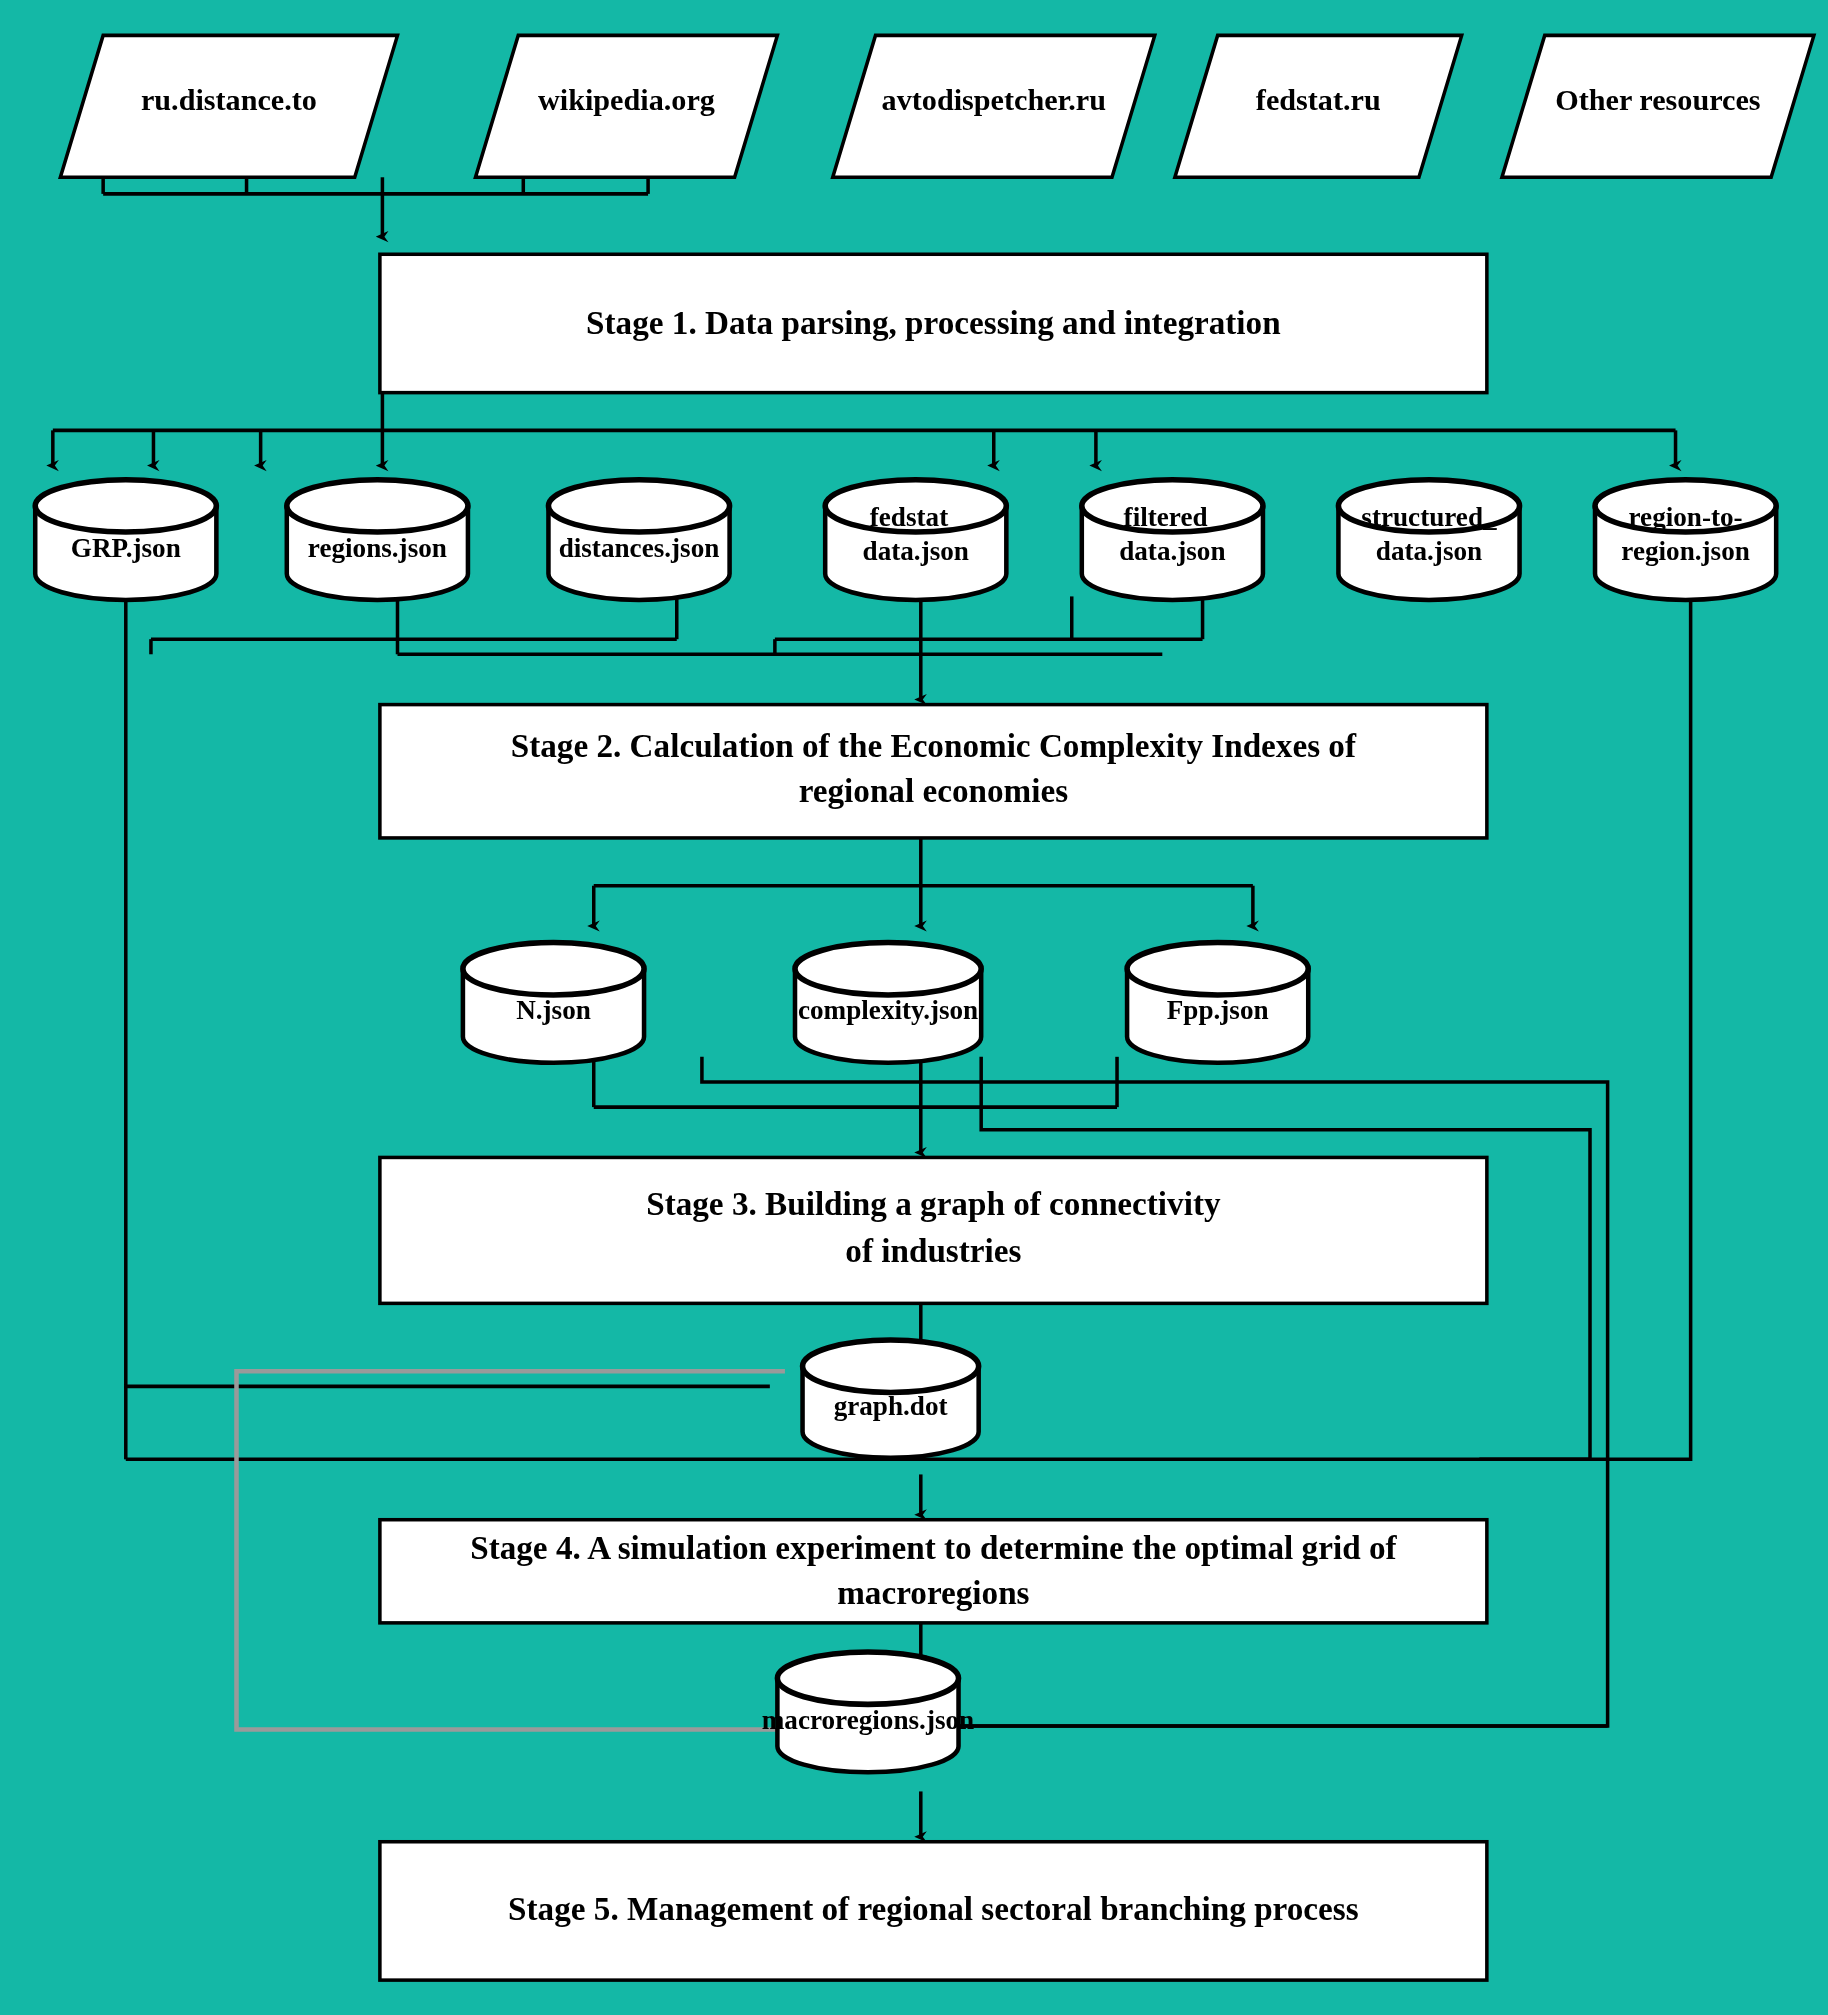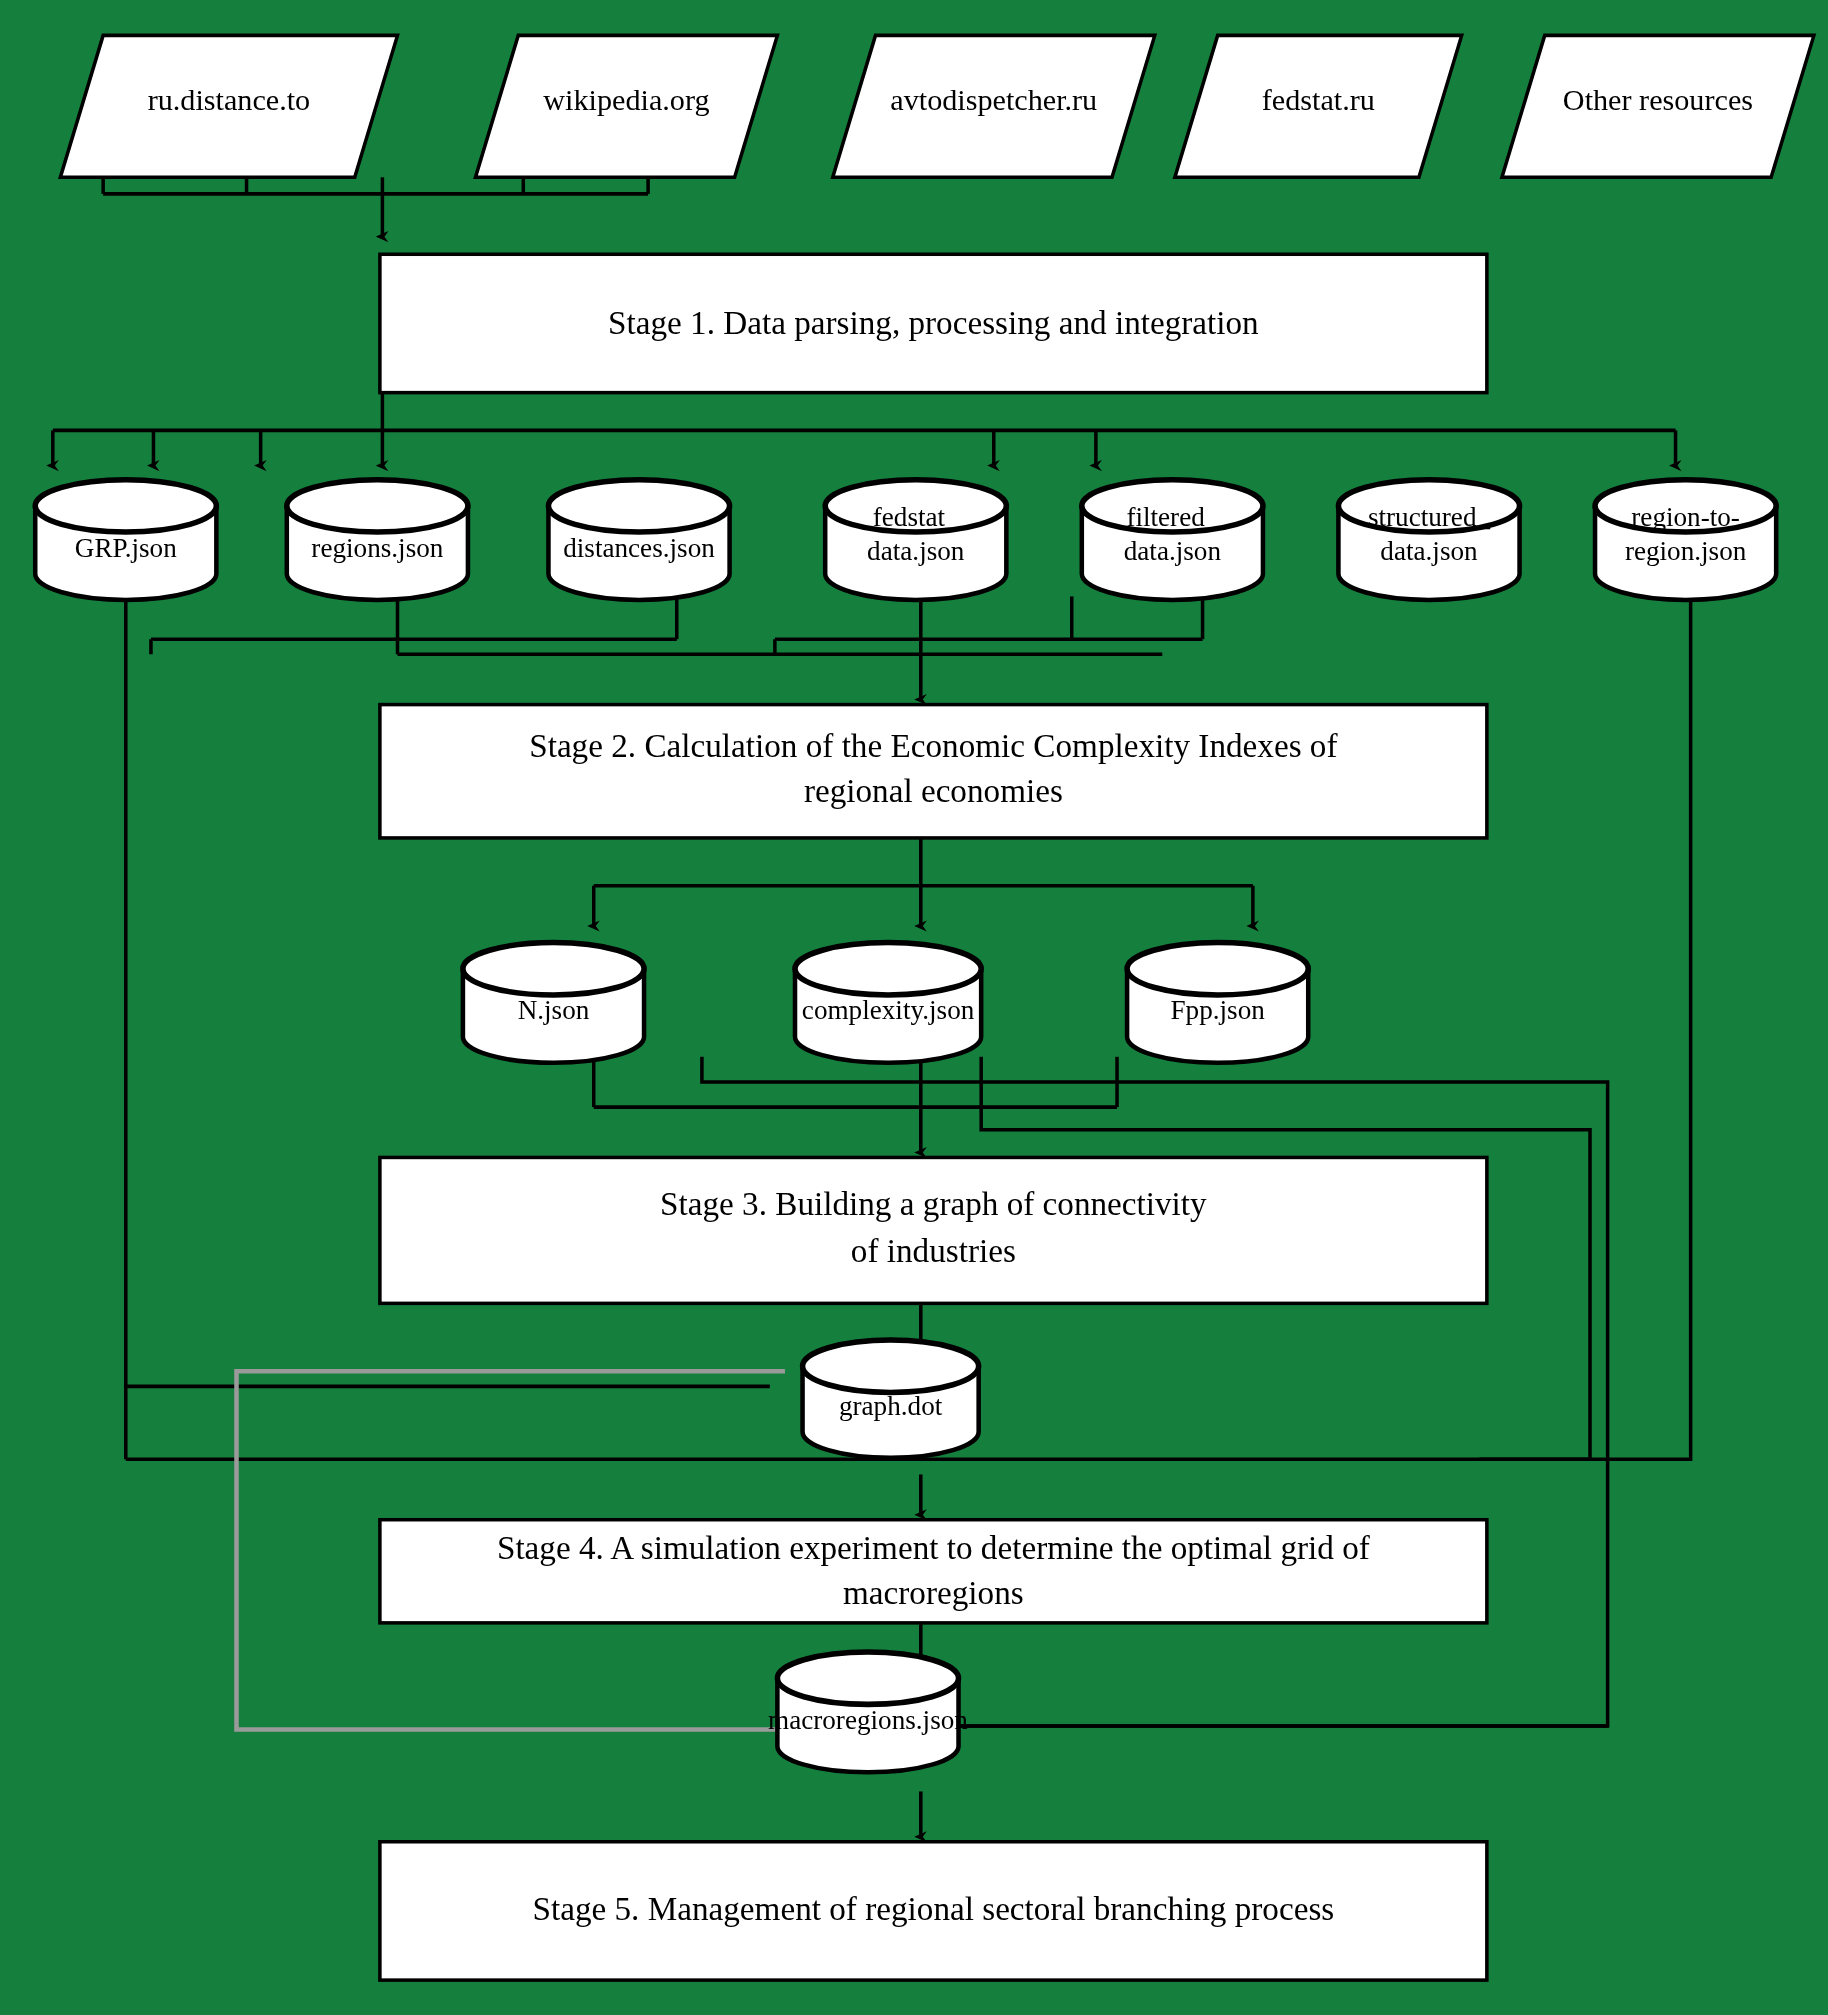--- a/index.html
+++ b/index.html
@@ -1,17 +1,17 @@
 <!DOCTYPE html>
 <html style="font-size:8px"><head>
 <meta charset="utf-8">
 <style>
   html,body{margin:0;padding:0;background:#ffffff;}
   body{font-family:"Liberation Serif", serif;}
-  #stage{position:relative;width:1828px;height:2015px;background:#15803d;overflow:hidden;}
+  #stage{position:relative;width:1828px;height:2015px;background:#14b8a6;overflow:hidden;font-weight:bold;}
   svg.diagram{position:absolute;left:0;top:0;width:1828px;height:2015px;}
   .edge{stroke:#000;stroke-width:7;fill:none;}
   .edge-gray{stroke:#9a9a9a;stroke-width:9;fill:none;}
   .node-shape{fill:#ffffff;stroke:#000000;stroke-width:7;}
   .cyl-body{fill:#ffffff;stroke:#000000;stroke-width:9;}
   .cyl-top{fill:#ffffff;stroke:#000000;stroke-width:11;}
   .arrow-head{fill:#000000;}
   .lbl{font-family:"Liberation Serif", serif;fill:#000;text-anchor:middle;dominant-baseline:middle;}
   .lbl-src{font-size:60px;}
   .lbl-stage{font-size:66px;}

